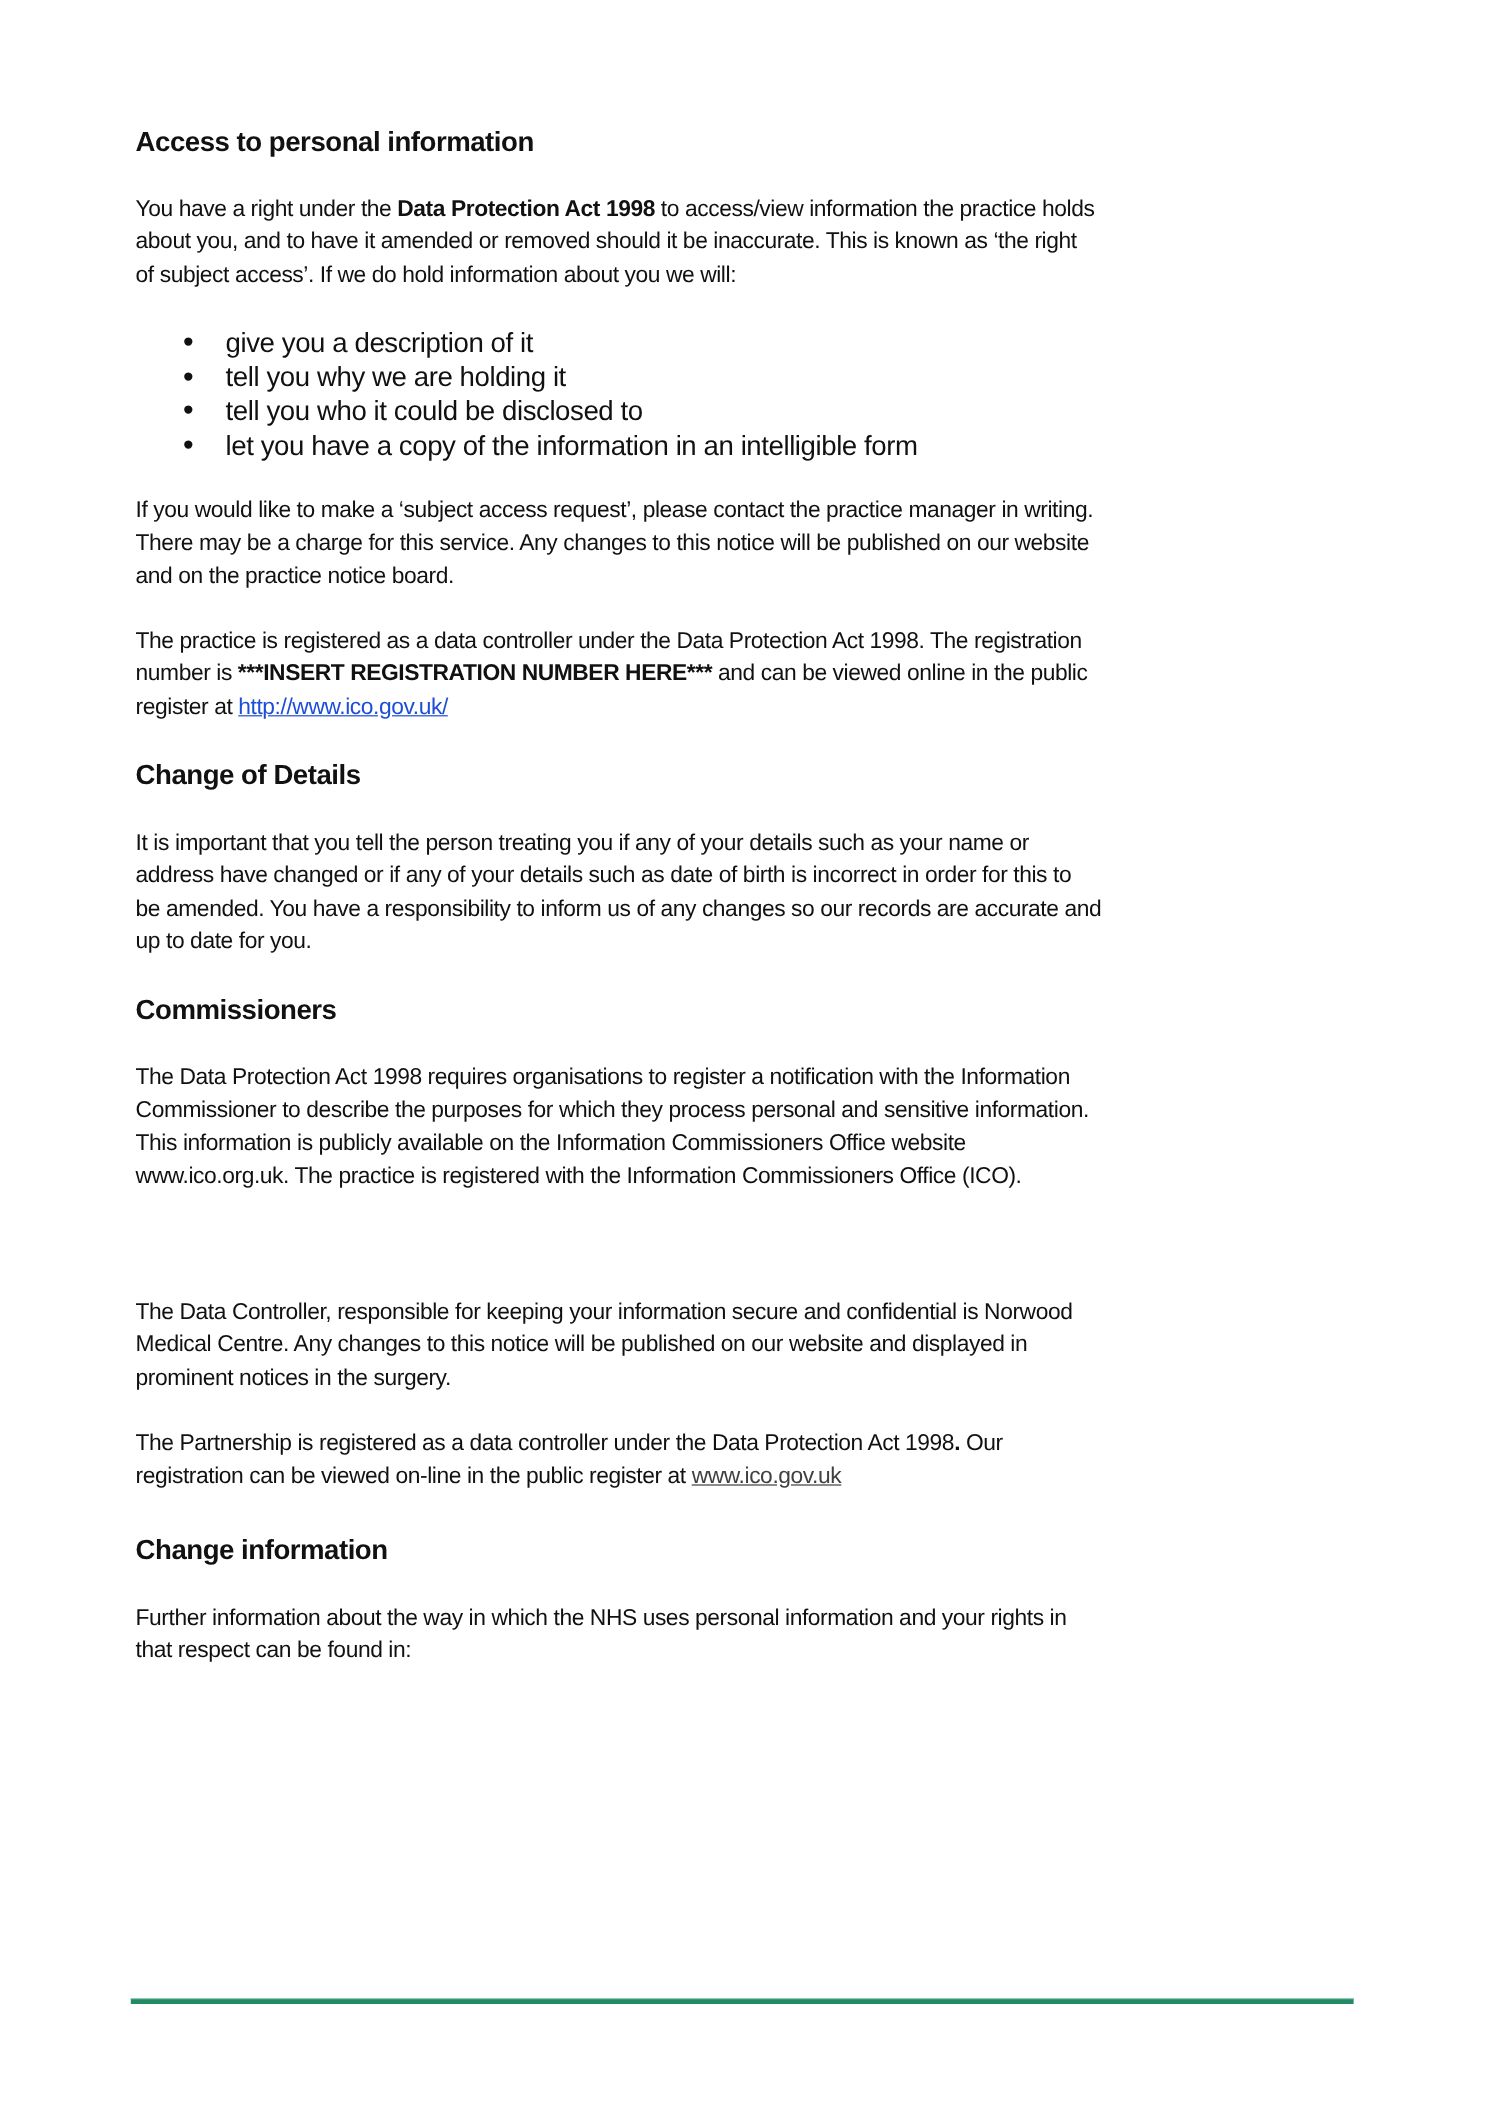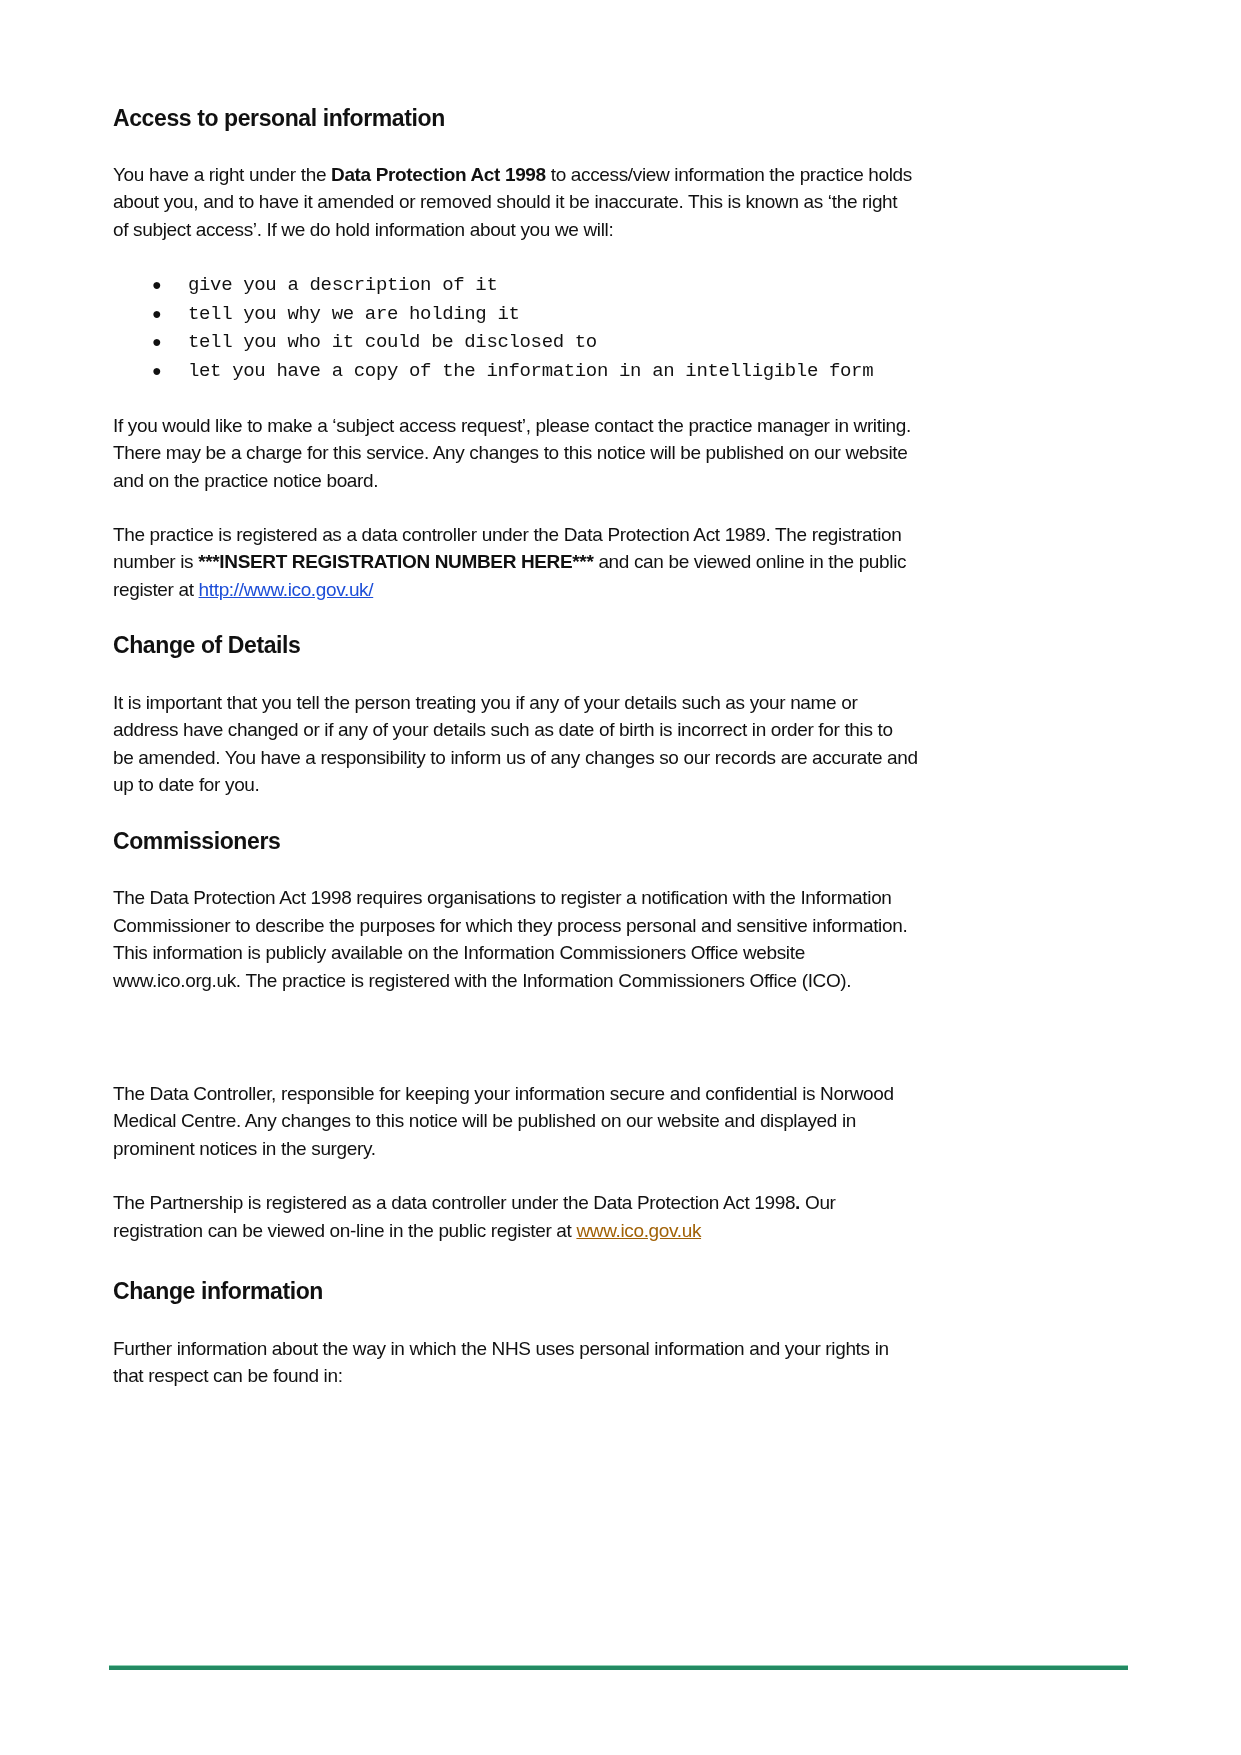--- a/index.html
+++ b/index.html
@@ -6,22 +6,22 @@
   body { width:1241px; height:1755px; position:relative; overflow:hidden;
          font-family:"Liberation Sans", sans-serif; color:#111; }
   .page { position:absolute; left:0; top:0; width:1241px; height:1499px; }
   .line { position:absolute; left:113px; white-space:nowrap; font-size:19px;
           line-height:28px; letter-spacing:-0.35px; transform-origin:left top; }
   .h { position:absolute; left:113px; white-space:nowrap; font-size:23px;
        font-weight:bold; letter-spacing:-0.4px; line-height:30px; }
   .b { font-weight:bold; }
   .link { color:#0a37c8; text-decoration:underline; cursor:pointer; }
   .bullet { position:absolute; left:152px; font-size:16px; line-height:28px; }
-  .bl { position:absolute; left:188px; white-space:nowrap; font-size:19px;
-        line-height:28px; letter-spacing:-0.35px;font-family:Liberation Mono, monospace; }
+  .bl { position:absolute; left:188px; white-space:nowrap; font-size:23px;
+        line-height:28px; letter-spacing:-0.35px; }
   .rule { position:absolute; left:109px; top:1665px; width:1019px; height:5px;
           background:#238a63; border-top:1px solid #8fd0b4; box-sizing:border-box; }
 </style>
 </head>
 <body>
 
 <div class="page">
 
   <div class="h" style="top:103px">Access to personal information</div>
 
@@ -37,41 +37,41 @@
     <span class="bullet" style="top:328px">●</span>
     <div class="bl" style="top:328px">tell you who it could be disclosed to</div>
     <span class="bullet" style="top:357px">●</span>
     <div class="bl" style="top:357px">let you have a copy of the information in an intelligible form</div>
   </div>
 
   <div class="line" style="top:412px">If you would like to make a ‘subject access request’, please contact the practice manager in writing.</div>
   <div class="line" style="top:439px">There may be a charge for this service. Any changes to this notice will be published on our website</div>
   <div class="line" style="top:467px">and on the practice notice board.</div>
 
-  <div class="line" style="top:521px">The practice is registered as a data controller under the Data Protection Act 1989. The registration</div>
+  <div class="line" style="top:521px">The practice is registered as a data controller under the Data Protection Act 1998. The registration</div>
   <div class="line" style="top:548px"><span>number is </span><span class="b">***INSERT REGISTRATION NUMBER HERE***</span><span> and can be viewed online in the public</span></div>
   <div class="line" style="top:576px"><span>register at </span><a class="link" style="color: #1d4ed8;">http://www.ico.gov.uk/</a></div>
 
   <div class="h" style="top:630px">Change of Details</div>
   <div class="line" style="top:689px">It is important that you tell the person treating you if any of your details such as your name or</div>
   <div class="line" style="top:716px">address have changed or if any of your details such as date of birth is incorrect in order for this to</div>
   <div class="line" style="top:744px">be amended. You have a responsibility to inform us of any changes so our records are accurate and</div>
   <div class="line" style="top:771px">up to date for you.</div>
 
   <div class="h" style="top:826px">Commissioners</div>
   <div class="line" style="top:884px">The Data Protection Act 1998 requires organisations to register a notification with the Information</div>
   <div class="line" style="top:912px">Commissioner to describe the purposes for which they process personal and sensitive information.</div>
   <div class="line" style="top:939px">This information is publicly available on the Information Commissioners Office website</div>
   <div class="line" style="top:967px">www.ico.org.uk. The practice is registered with the Information Commissioners Office (ICO).</div>
 
   <div class="line" style="top:1080px">The Data Controller, responsible for keeping your information secure and confidential is Norwood</div>
   <div class="line" style="top:1107px">Medical Centre. Any changes to this notice will be published on our website and displayed in</div>
   <div class="line" style="top:1135px">prominent notices in the surgery.</div>
 
   <div class="line" style="top:1189px"><span>The Partnership is registered as a data controller under the Data Protection Act 1998</span><span class="b">.</span><span> Our</span></div>
-  <div class="line" style="top:1217px"><span>registration can be viewed on-line in the public register at </span><a class="link" style="color: #a16207;">www.ico.gov.uk</a></div>
+  <div class="line" style="top:1217px"><span>registration can be viewed on-line in the public register at </span><a class="link" style="color: #404040;">www.ico.gov.uk</a></div>
 
   <div class="h" style="top:1276px">Change information</div>
   <div class="line" style="top:1335px">Further information about the way in which the NHS uses personal information and your rights in</div>
   <div class="line" style="top:1362px">that respect can be found in:</div>
 
   <div class="rule" style="background: rgb(35, 138, 99);"></div>
 </div>
 
 </body></html>

